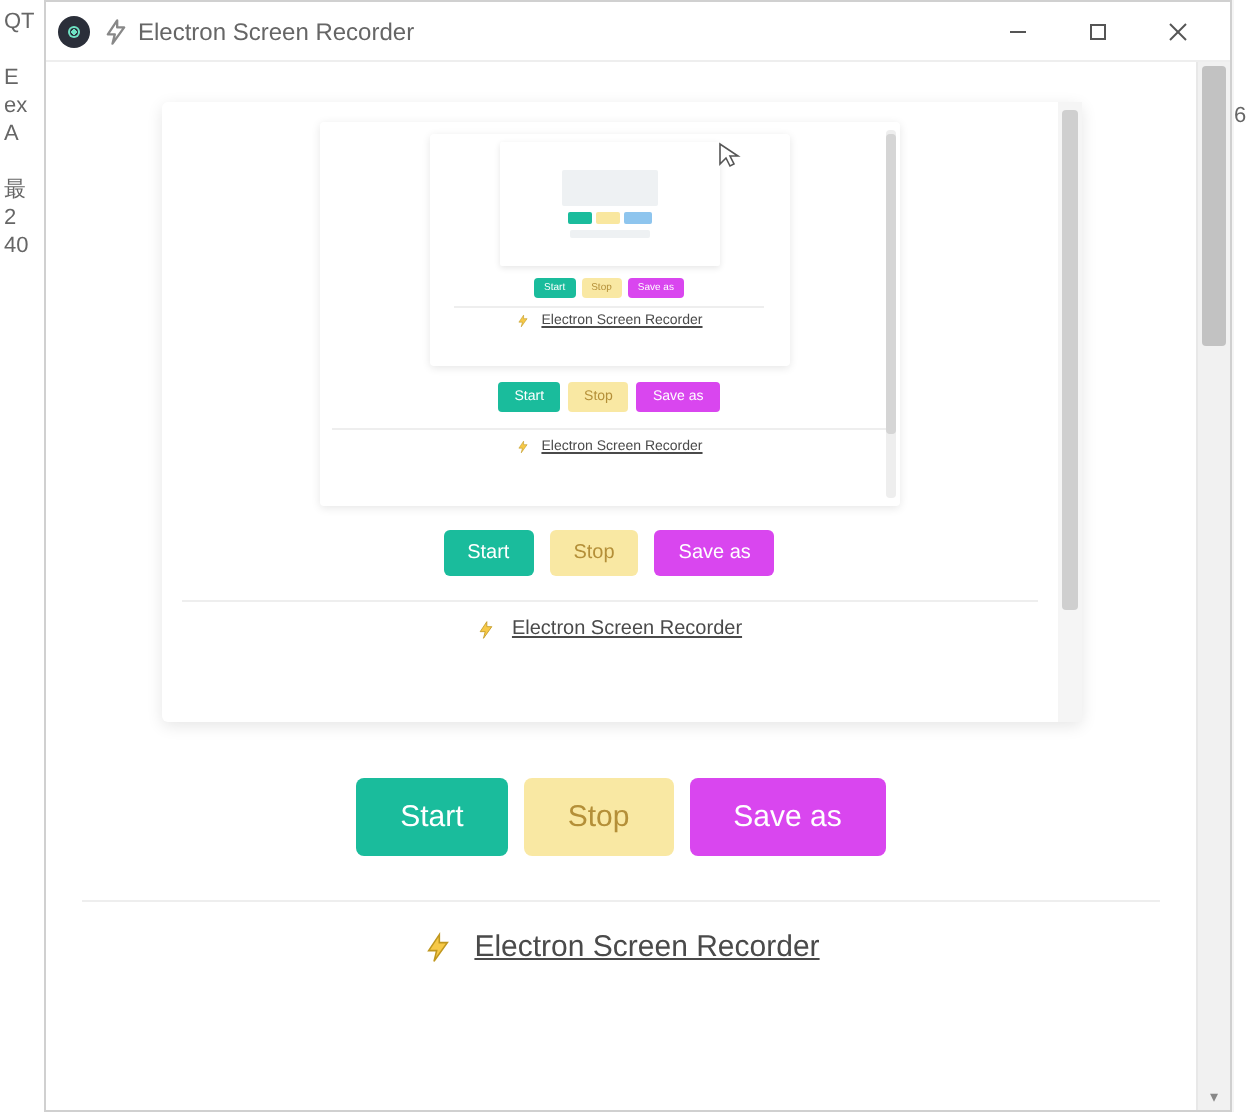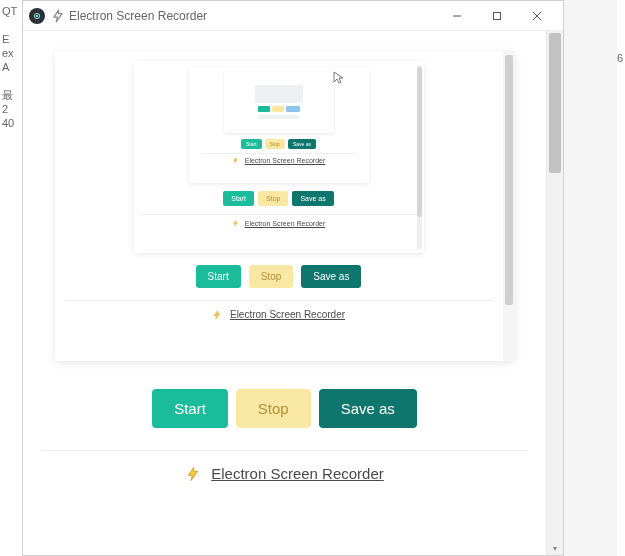--- a/index.html
+++ b/index.html
@@ -31,21 +31,21 @@
     height: 556px;
     background: #fff;
     font-size: 11px;
     color: #666;
     padding-top: 52px;
   }
   .window {
     position: absolute;
     left: 22px;
     top: 0;
-    width: 542px;
+    width: 594px;
     height: 556px;
     background: #ffffff;
     border: 1px solid #d0d0d0;
     display: flex;
     flex-direction: column;
   }
   .titlebar {
     height: 30px;
     display: flex;
     align-items: center;
@@ -206,21 +206,21 @@
   .btn {
     border:none;
     border-radius:4px;
     font-size:15px;
     padding: 11px 22px;
     color:#fff;
     cursor:pointer;
   }
   .btn.start{ background:#1abc9c; }
   .btn.stop{ background:#f9e79f; color:#b18a2e; opacity:0.95;text-align:right; }
-  .btn.save{ background:#0f766e; }
+  .btn.save{ background:#d946ef; }
   .btn.sm{ font-size:10px; padding:6px 12px; border-radius:3px; }
   .btn.xs{ font-size:7px; padding:4px 8px; border-radius:2px; }
   .btn.xxs{ font-size:5px; padding:2px 5px; border-radius:2px; }
 
   .divider {
     width: 100%;
     height:1px;
     background:#eee;
     margin: 22px 0 14px 0;
   }

